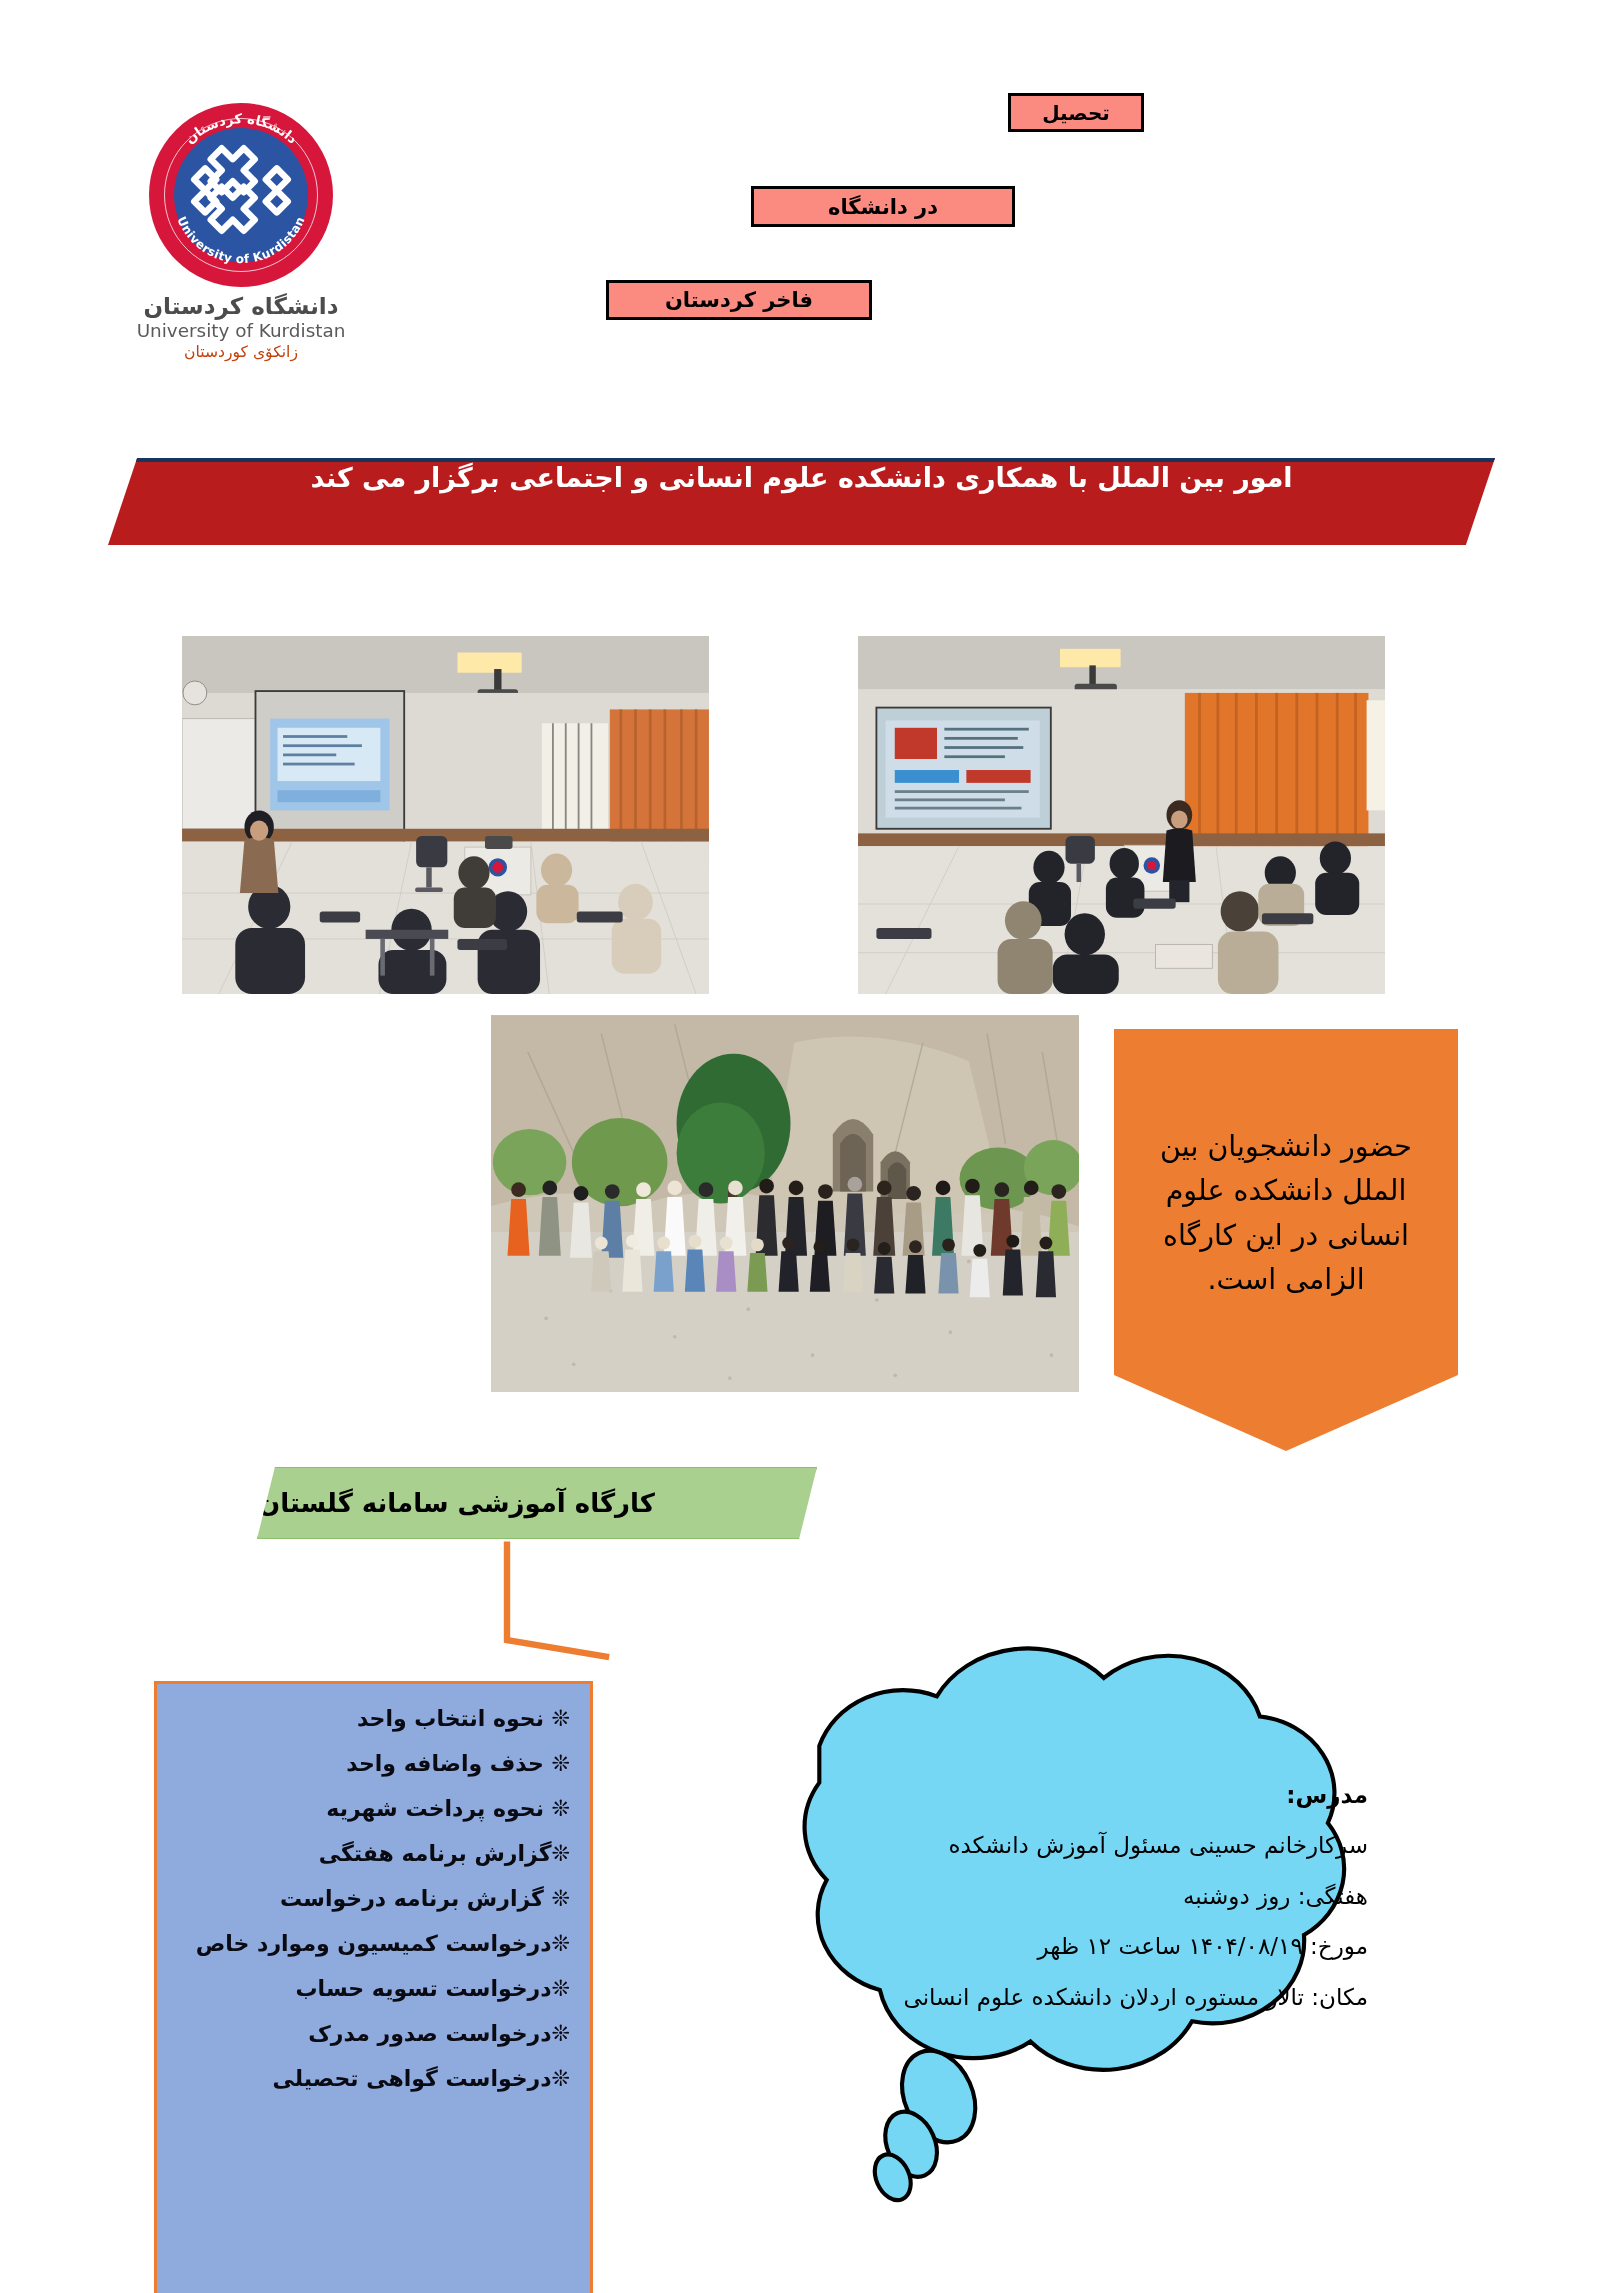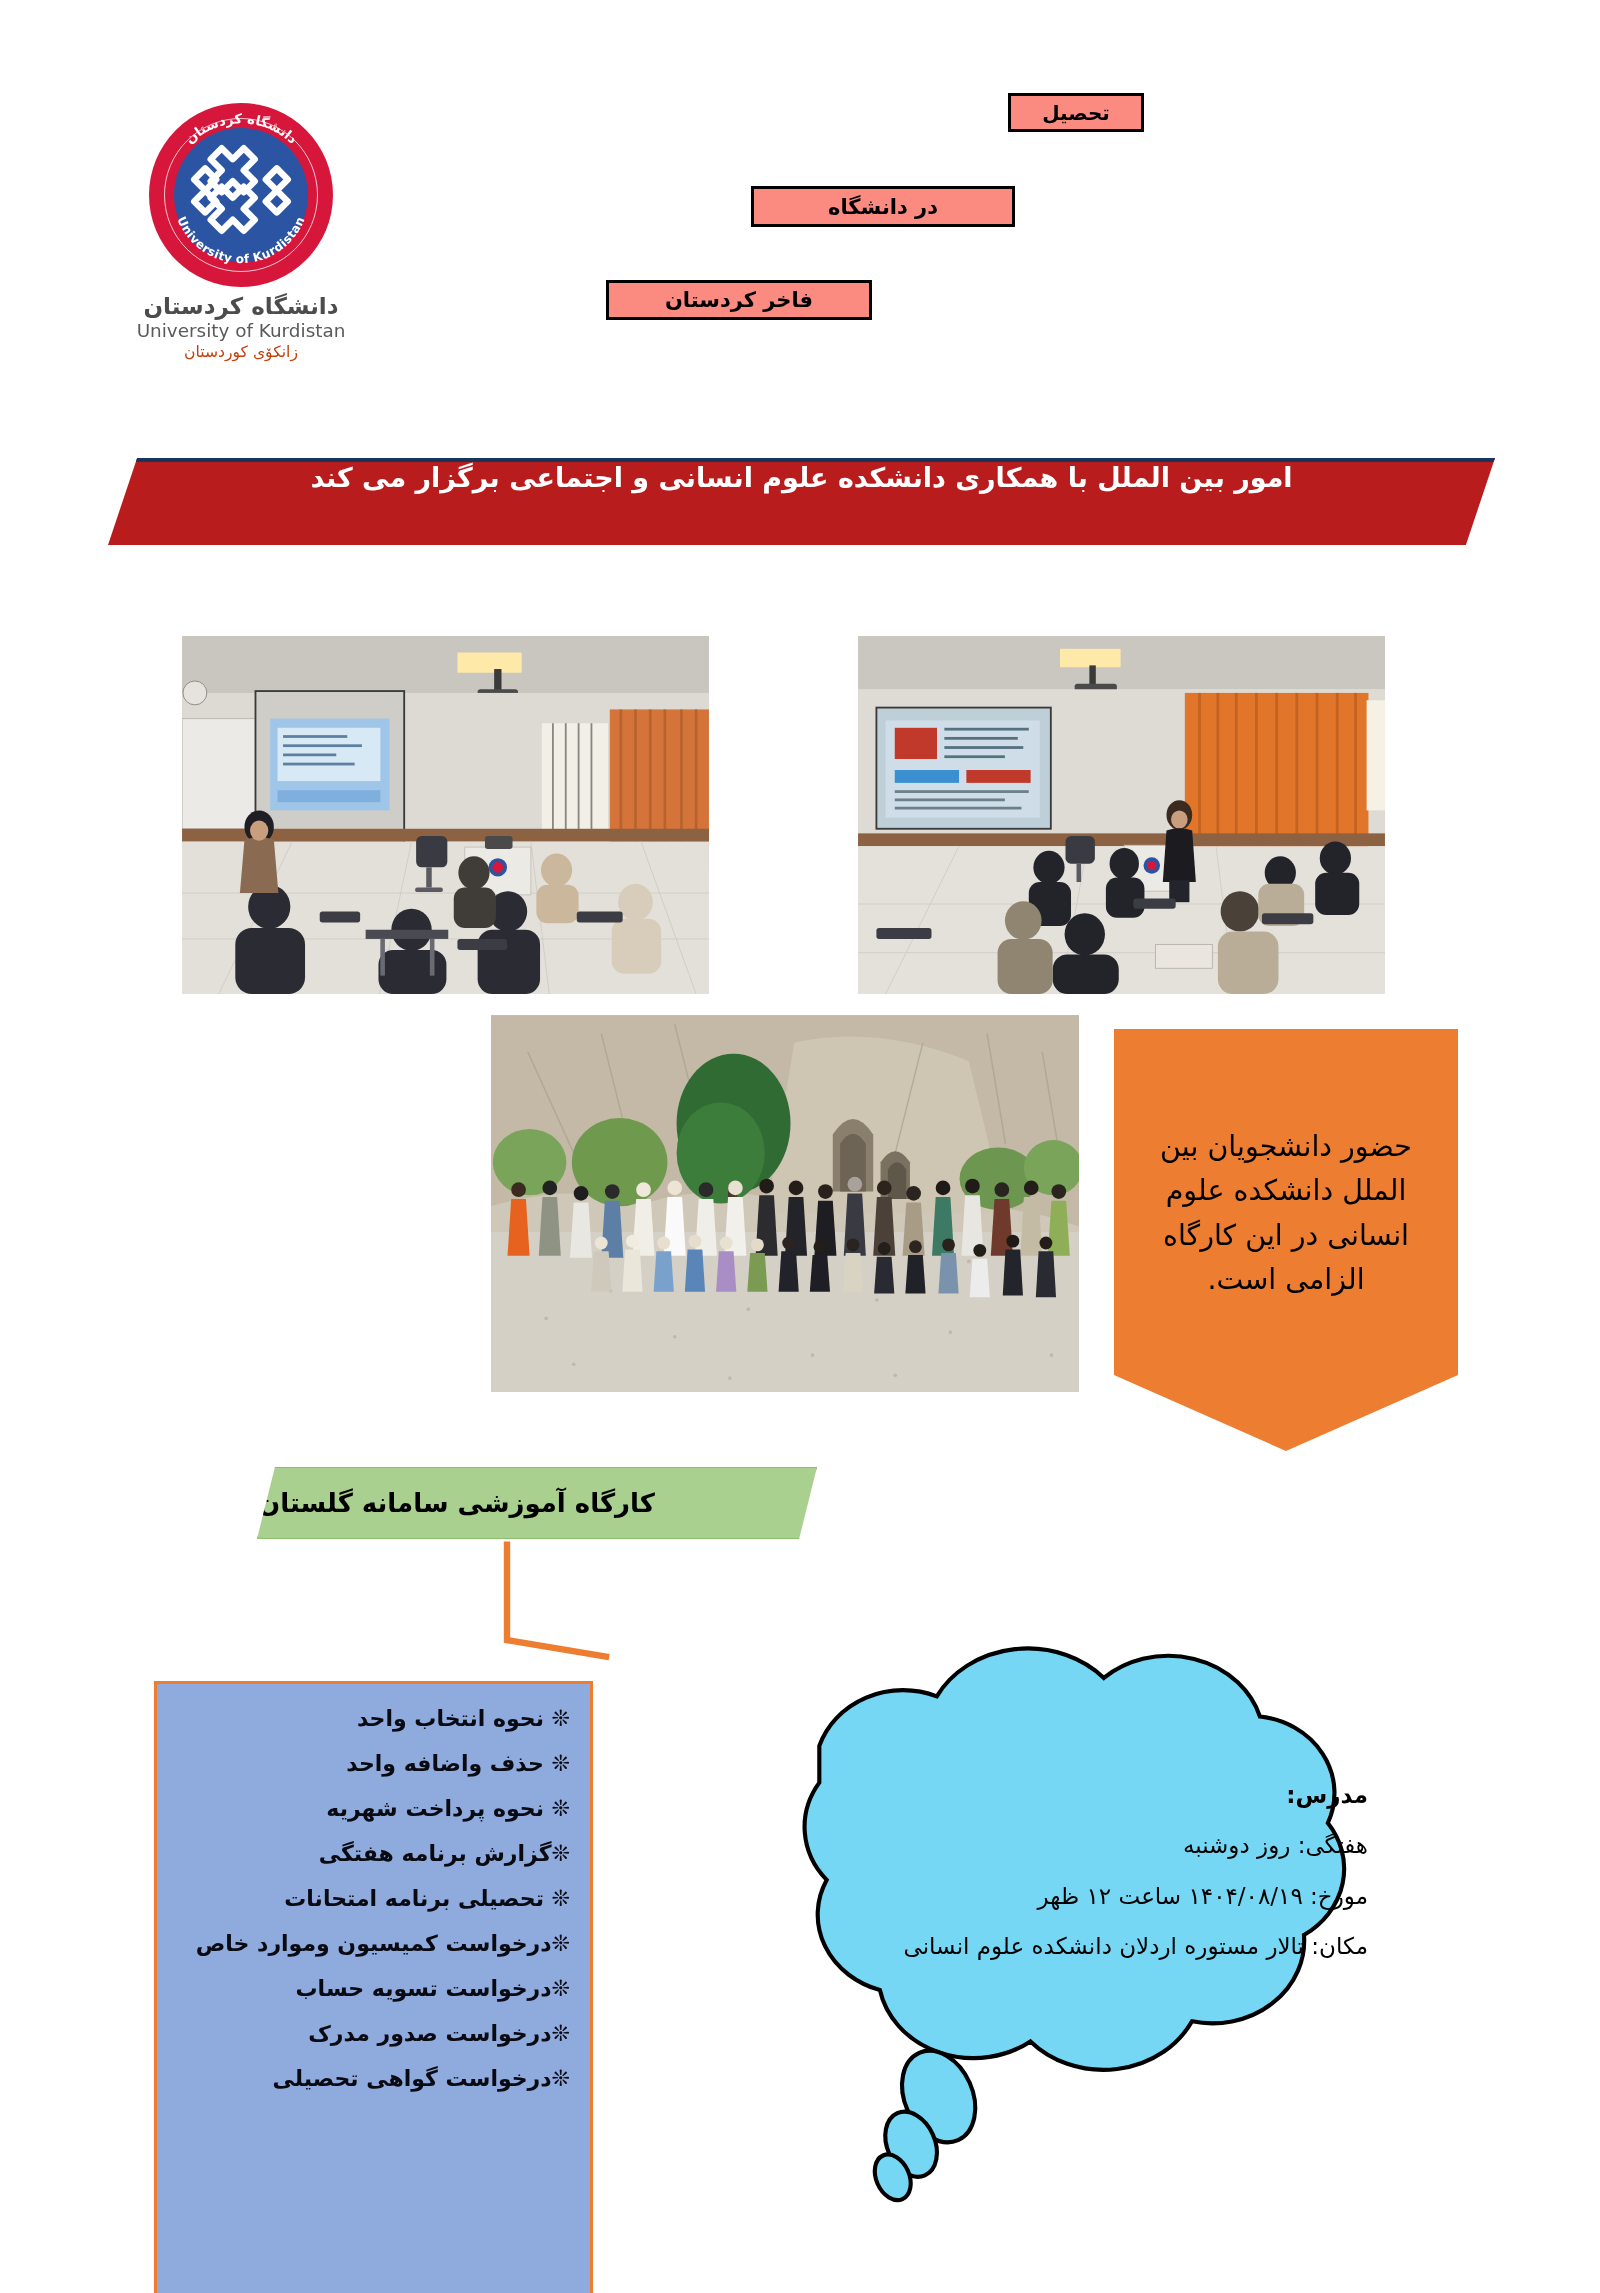--- a/index.html
+++ b/index.html
@@ -577,21 +577,21 @@
     <path d="M12 6 L12 110 L120 128" fill="none" stroke="#ed7d31" stroke-width="7" stroke-linecap="square"></path>
   </svg>
 </div>
 
 <div class="abs" id="list-box">
   <ul id="list-items">
     <li>❊ نحوه انتخاب واحد</li>
     <li>❊ حذف واضافه واحد</li>
     <li>❊ نحوه پرداخت شهریه</li>
     <li>❊گزارش برنامه هفتگی</li>
-    <li>❊ تحصیلی برنامه امتحانات</li>
+    <li>❊ گزارش برنامه درخواست</li>
     <li>❊درخواست کمیسیون وموارد خاص</li>
     <li>❊درخواست تسویه حساب</li>
     <li>❊درخواست صدور مدرک</li>
     <li>❊درخواست گواهی تحصیلی</li>
   </ul>
 </div>
 
 <div class="abs" id="cloud">
   <svg width="973" height="661" viewBox="0 0 1060 720">
     <g fill="#76d7f5" stroke="#000000" stroke-width="4.5">
@@ -607,18 +607,19 @@
                a96 86 0 0 1 -58 -120
                a98 88 0 0 1 -8 -106
                Z"></path>
       <ellipse cx="382" cy="518" rx="37" ry="52" transform="rotate(-24 382 518)"></ellipse>
       <ellipse cx="352" cy="570" rx="26" ry="37" transform="rotate(-24 352 570)"></ellipse>
       <ellipse cx="332" cy="606" rx="18" ry="26" transform="rotate(-24 332 606)"></ellipse>
     </g>
   </svg>
   <div id="cloud-text">
     <div class="ln lead">مدرس:</div>
+    <div class="ln">سرکارخانم حسینی مسئول آموزش دانشکده</div>
     <div class="ln">هفتگی: روز دوشنبه</div>
     <div class="ln">مورخ:  ۱۴۰۴/۰۸/۱۹ ساعت ۱۲ ظهر</div>
     <div class="ln">مکان: تالار مستوره اردلان دانشکده علوم انسانی</div>
   </div>
 </div>
 
 
 </body></html>

